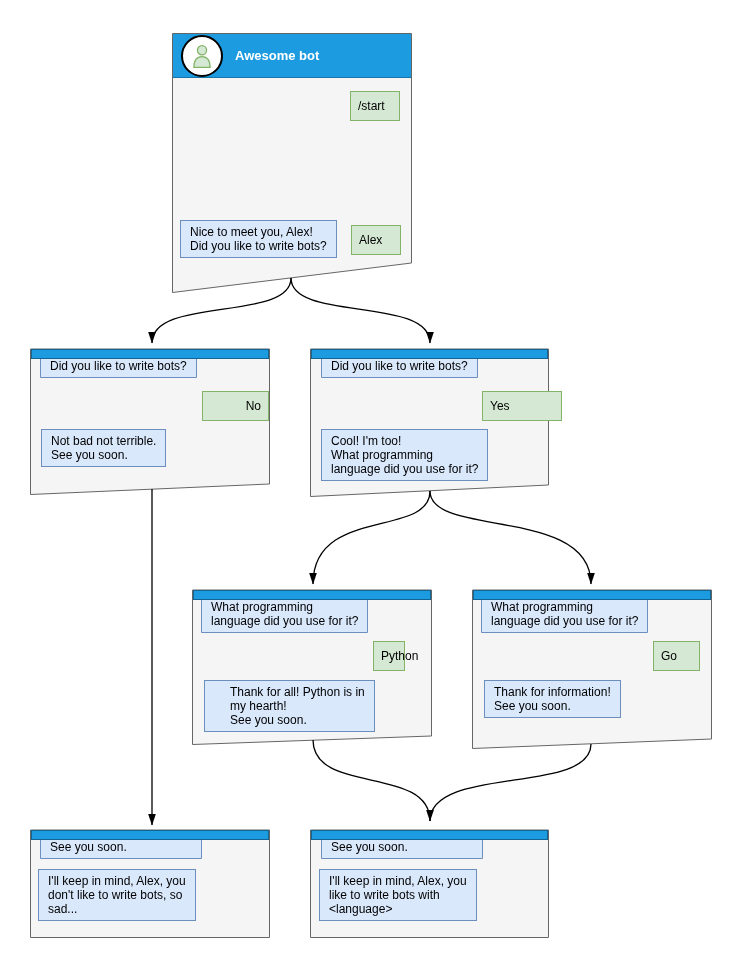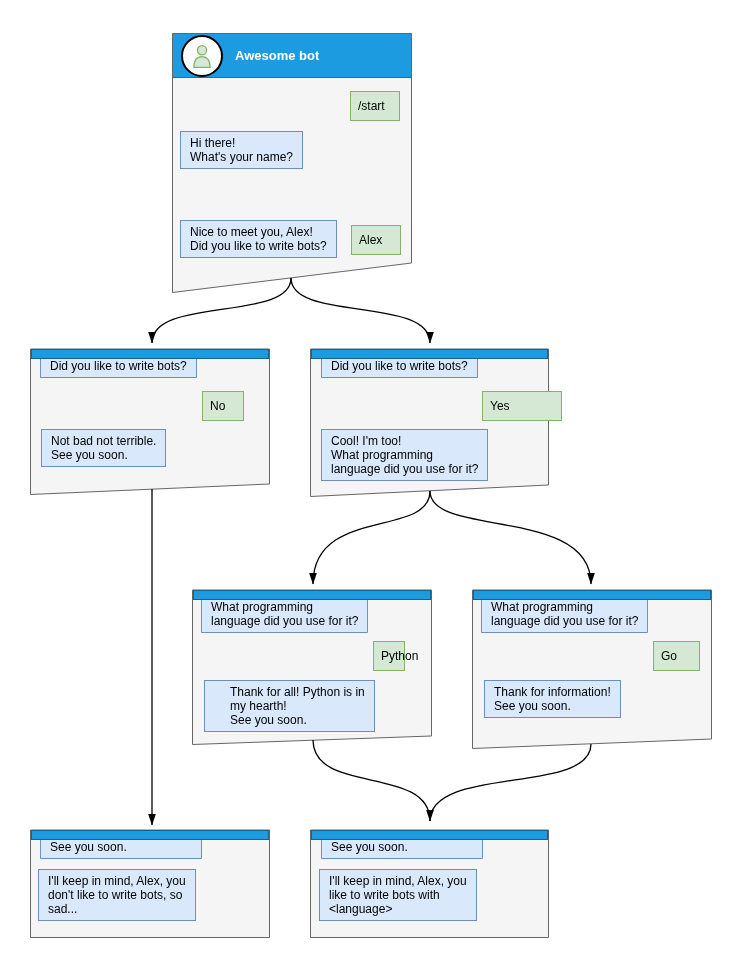--- a/index.html
+++ b/index.html
@@ -73,29 +73,27 @@
     <div class="avatar">
       <svg width="26" height="26" viewBox="0 0 24 24">
         <circle cx="12" cy="6.7" r="4.2" style="fill:var(--avatar-person-fill); stroke:var(--avatar-person-stroke); stroke-width:1.2"></circle>
         <path d="M4.5,22.5 C4.5,14.5 8.5,12.5 12,12.5 C15.5,12.5 19.5,14.5 19.5,22.5 Z" style="fill:var(--avatar-person-fill); stroke:var(--avatar-person-stroke); stroke-width:1.2"></path>
       </svg>
     </div>
     <span class="win-title">Awesome bot</span>
   </div>
 
   <div class="bubble user" style="left:350px; top:91px; width:50px;">/start</div>
-  <div class="bubble bot" style="left:180px; top:131px;">Hi there!
-What's your name?</div>
   <div class="bubble user" style="left:351px; top:181px; width:50px;margin-top:44px;">Alex</div>
   <div class="bubble bot" style="left:180px; top:220px;">Nice to meet you, Alex!
 Did you like to write bots?</div>
 
   <div class="titlebar" style="left:31px; top:349px; width:238px; height:10px;"></div>
   <div class="bubble bot" style="left:40px; top:354px; border-top-left-radius:3px; border-top-right-radius:3px;">Did you like to write bots?</div>
-  <div class="bubble user" style="left:202px; top:391px; width:42px;">No</div>
+  <div class="bubble user" style="left:202px; top:391px; width:67px;text-align:right;">No</div>
   <div class="bubble bot" style="left:41px; top:429px;">Not bad not terrible.
 See you soon.</div>
 
   <div class="titlebar" style="left:311px; top:349px; width:237px; height:10px;"></div>
   <div class="bubble bot" style="left:321px; top:354px; border-top-left-radius:3px; border-top-right-radius:3px;">Did you like to write bots?</div>
   <div class="bubble user" style="left:482px; top:391px; width:80px;">Yes</div>
   <div class="bubble bot" style="left:321px; top:429px;">Cool! I'm too!
 What programming
 language did you use for it?</div>
 

